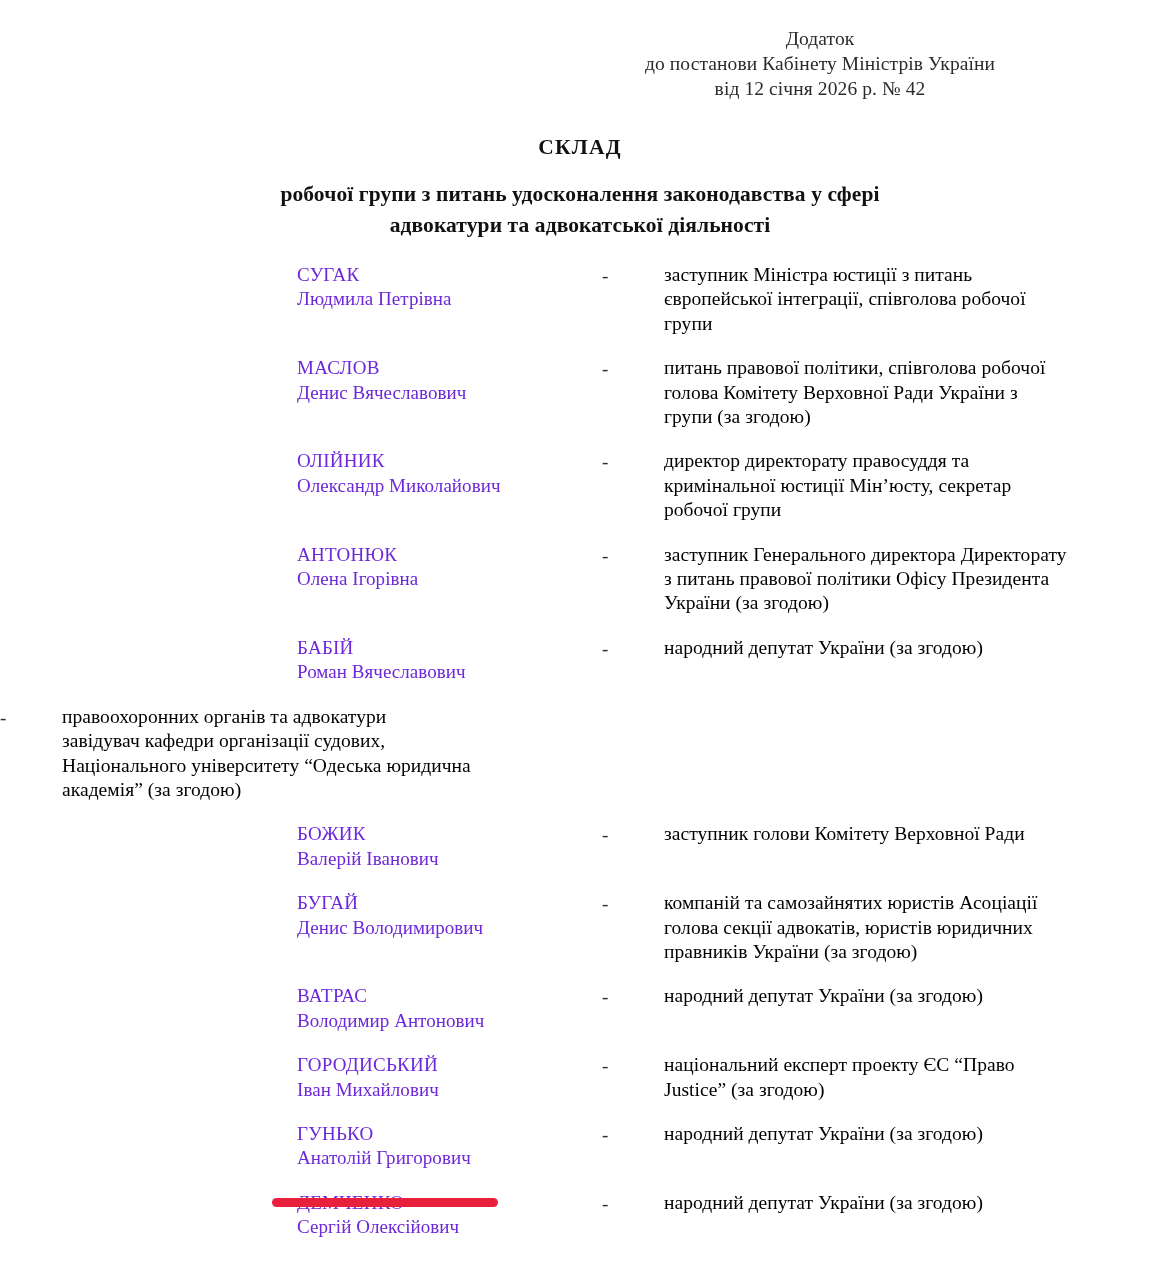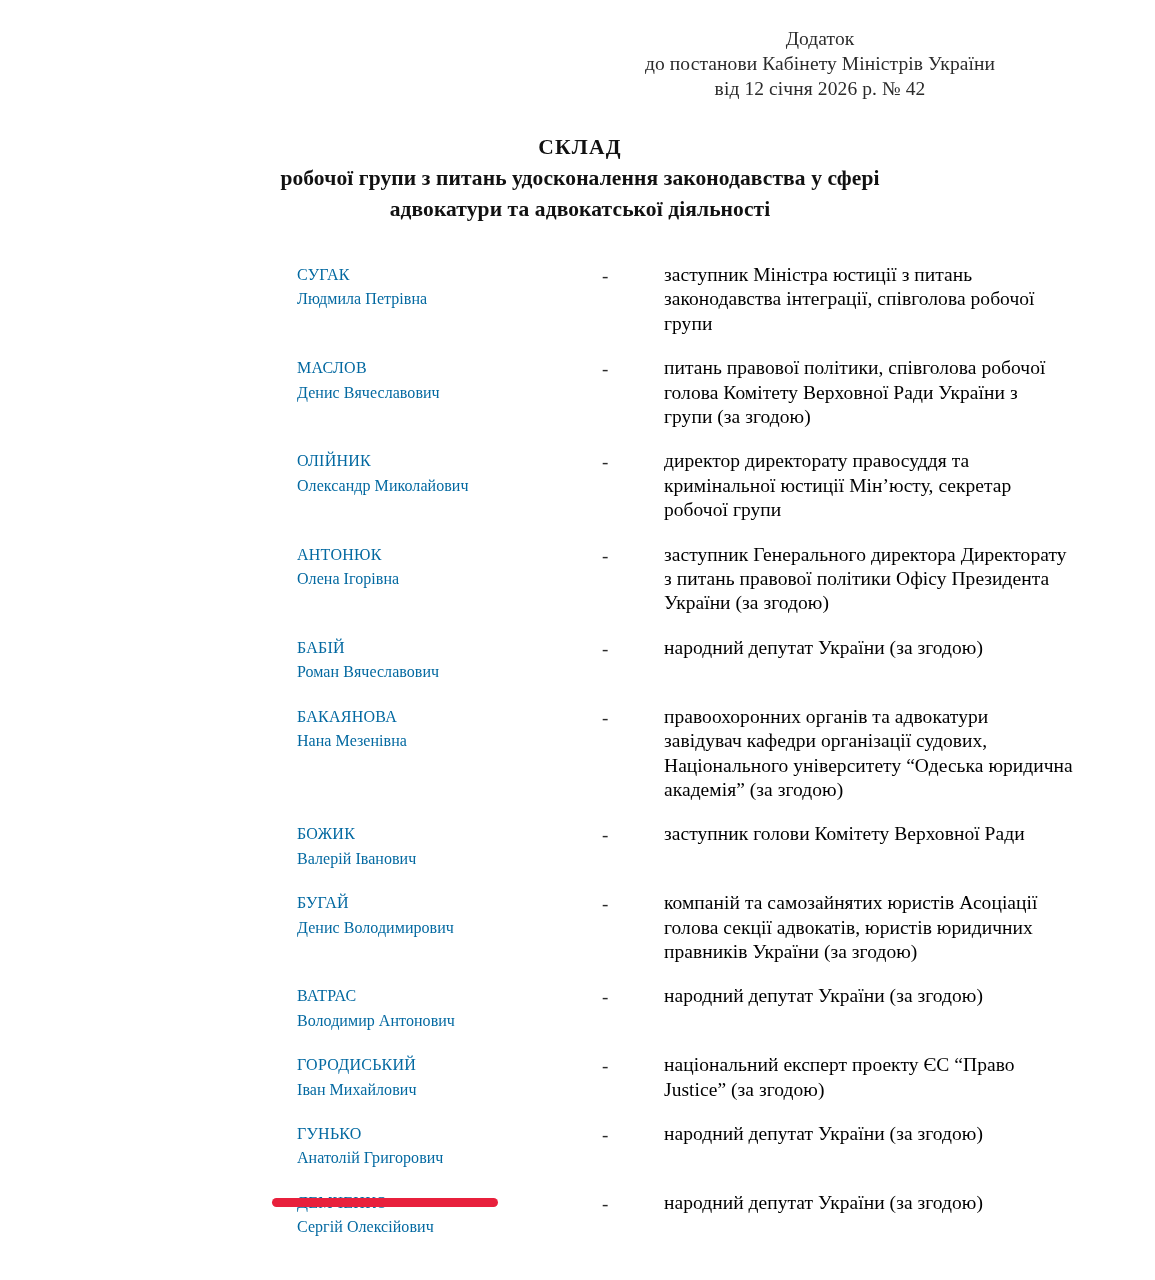--- a/index.html
+++ b/index.html
@@ -45,21 +45,21 @@
     width: 610px;
     text-align: center;
     font-weight: bold;
     font-size: 21.5px;
     line-height: 31px;
     color: #111111;
   }
   .doc-title .t-main {
     display: block;
     letter-spacing: 1.2px;
-    margin-bottom: 0;
+    margin-bottom: 16px;
   }
   .doc-title .t-sub {
     display: block;
     letter-spacing: 0.1px;
   }
 
   
   .member-list {
     position: absolute;
     left: 0;
@@ -68,23 +68,23 @@
   }
   .member-row {
     position: relative;
     display: flex;
     align-items: flex-start;
     margin-bottom: 20px;
   }
   .m-name {
     width: 305px;
     margin-left: 297px;
-    font-size: 16px;
+    font-size: 19px;
     line-height: 24.4px;
-    color: #0369a1;
+    color: #6d28d9;
     flex: none;
   }
   .m-surname {
     display: block;
     letter-spacing: 0.25px;
   }
   .m-given {
     display: block;
     letter-spacing: 0.05px;
   }
@@ -138,21 +138,21 @@
 
   <div class="member-list" id="member-list">
       <div class="member-row">
         <div class="m-name">
           <span class="m-surname">СУГАК</span>
           <span class="m-given">Людмила Петрівна</span>
         </div>
         <div class="m-dash">-</div>
         <div class="m-role">
           <span>заступник Міністра юстиції з питань</span>
-          <span>законодавства інтеграції, співголова робочої</span>
+          <span>європейської інтеграції, співголова робочої</span>
           <span>групи</span>
         </div>
       </div>
       <div class="member-row">
         <div class="m-name">
           <span class="m-surname">МАСЛОВ</span>
           <span class="m-given">Денис Вячеславович</span>
         </div>
         <div class="m-dash">-</div>
         <div class="m-role">
@@ -189,24 +189,20 @@
         <div class="m-name">
           <span class="m-surname">БАБІЙ</span>
           <span class="m-given">Роман Вячеславович</span>
         </div>
         <div class="m-dash">-</div>
         <div class="m-role">
           <span>народний депутат України (за згодою)</span>
         </div>
       </div>
       <div class="member-row">
-        <div class="m-name">
-          <span class="m-surname">БАКАЯНОВА</span>
-          <span class="m-given">Нана Мезенівна</span>
-        </div>
         <div class="m-dash">-</div>
         <div class="m-role">
           <span>правоохоронних органів та адвокатури</span>
           <span>завідувач кафедри організації судових,</span>
           <span>Національного університету “Одеська юридична</span>
           <span>академія” (за згодою)</span>
         </div>
       </div>
       <div class="member-row">
         <div class="m-name">

